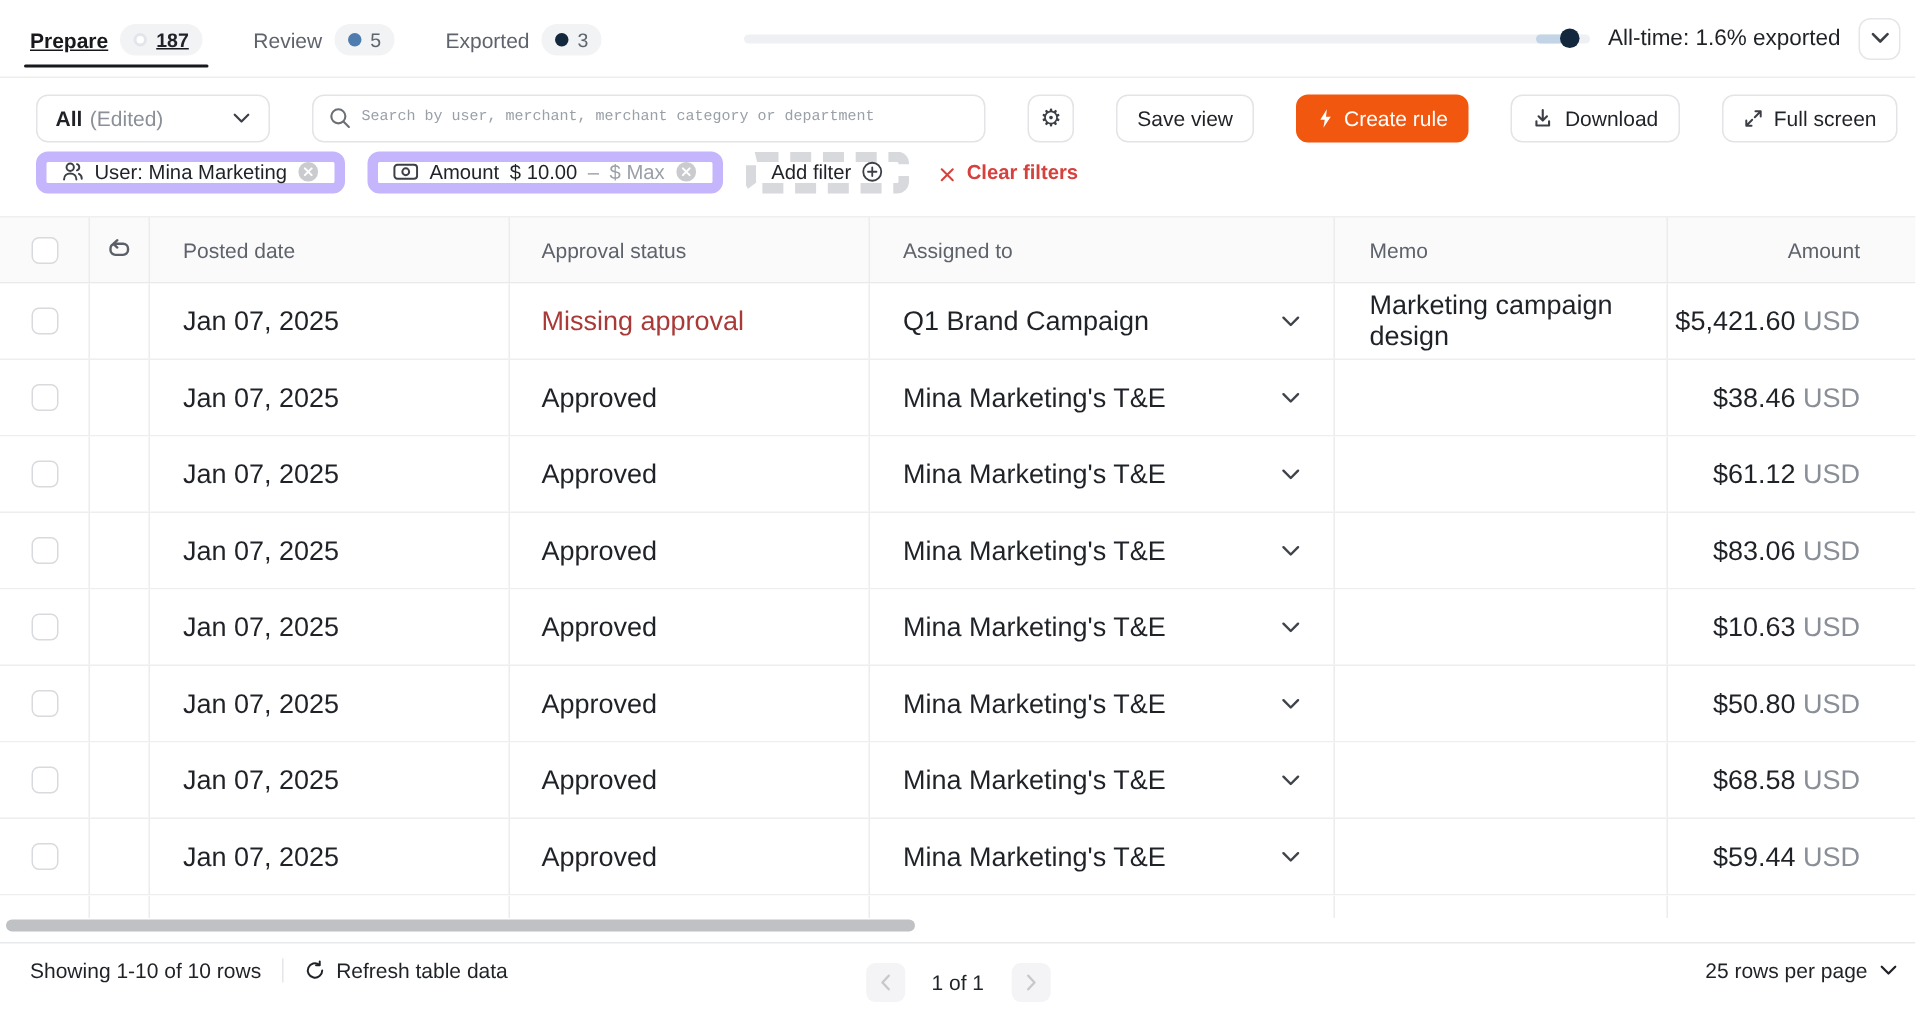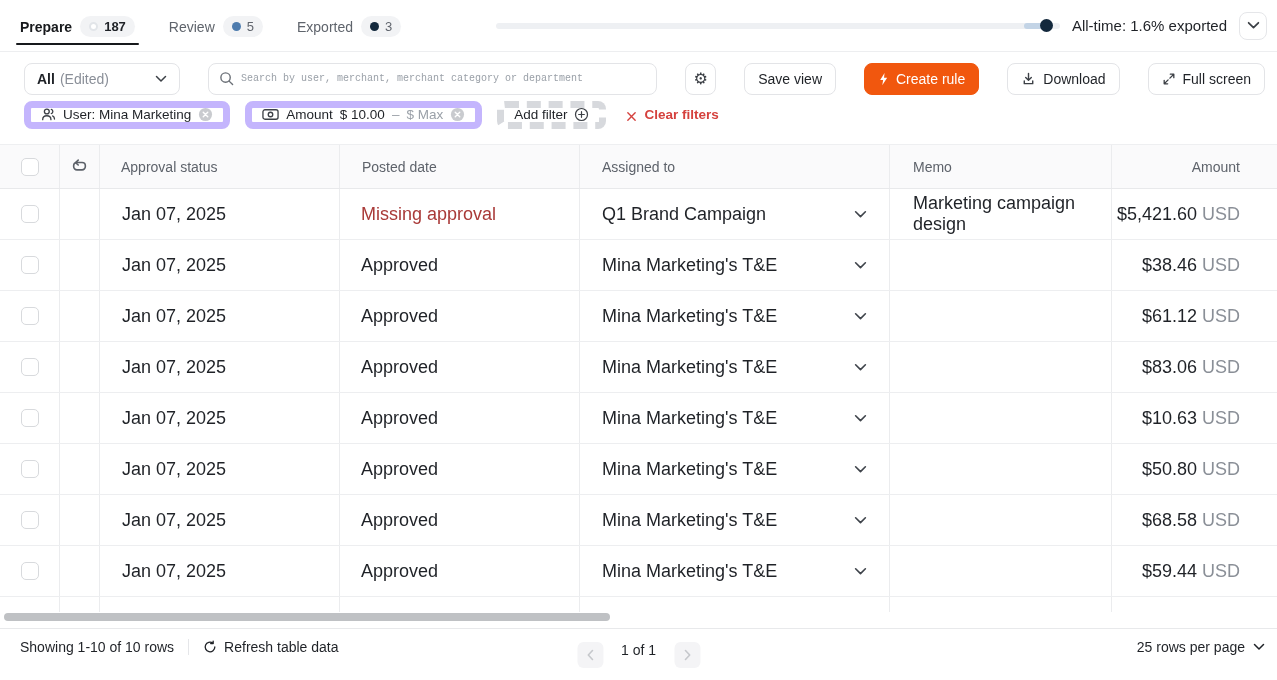--- a/index.html
+++ b/index.html
@@ -6,21 +6,21 @@
   html,body { width:1277px; height:680px; background:#fff; overflow:hidden;
     font-family:"Liberation Sans","DejaVu Sans",sans-serif; color:#1F2227; }
   .app { width:1277px; height:680px; display:flex; flex-direction:column; background:#fff; }
 
   
   .tabs-bar { height:52px; display:flex; align-items:stretch; padding:0 10px 0 20px;
     border-bottom:1px solid #EDEEF0; }
   .tabs { display:flex; gap:34px; }
   .tab { display:flex; align-items:center; gap:8px; cursor:pointer; position:relative;
     font-size:14px; color:#5F646C; padding-top:2px;}
-  .tab.active { color:#17191C; font-weight:700; }
+  .tab.active { color:#17191C; font-weight:700;text-decoration:underline; }
   .tab.active::after { content:""; position:absolute; left:-4px; right:-4px; bottom:6px;
     height:2.5px; background:#17191C; border-radius:2px; }
   .pill { display:inline-flex; align-items:center; gap:6px; background:#F2F3F5; border-radius:999px;
     padding:3px 9px; font-size:13px; color:#60656D; font-weight:400; }
   .tab.active .pill { color:#1F2227; font-weight:600; }
   .dot { width:9px; height:9px; border-radius:50%; display:inline-block; }
   .ring { width:9px; height:9px; border-radius:50%; border:2px solid #E2E5E9; background:#fff; display:inline-block; }
 
   .progress-area { margin-left:auto; display:flex; align-items:center; gap:12px; }
   .progress-track { position:relative; width:564px; height:6px; border-radius:3px; background:#EEF0F3; }
@@ -81,21 +81,21 @@
   .hscroll { height:9px; position:relative; background:#fff; }
   .hscroll .thumb { position:absolute; left:4px; top:0.5px; width:606px; height:8px; border-radius:4px; background:#BFC1C4; cursor:pointer; }
 
   
   .footer-gap { height:7px; }
   .footer { height:52px; border-top:1px solid #E8E9EB; display:flex; align-items:center;
     padding:0 12px 16px 20px; position:relative; font-size:14px; }
   .footer-left { display:flex; align-items:center; gap:14px; }
   .vdiv { width:1px; height:16px; background:#E5E6E9; }
   .refresh { display:flex; align-items:center; gap:7px; cursor:pointer; }
-  .pager { position:absolute; left:50%; top:50%; transform:translate(-50%,-50%); display:flex; gap:18px; }
+  .pager { position:absolute; left:50%; top:50%; transform:translate(-50%,-50%); display:flex; align-items:center; gap:18px; }
   .page-btn { width:26px; height:26px; border-radius:6px; background:#F4F4F6; border:none;
     display:flex; align-items:center; justify-content:center; cursor:pointer; }
   .rows-per-page { margin-left:auto; display:flex; align-items:center; gap:8px; cursor:pointer; }
   svg { display:block; }
 </style>
 </head>
 <body>
 
 <div class="app">
 
@@ -224,25 +224,25 @@
     <div class="thead">
       <div class="cell col-check">
         <span class="checkbox"></span>
       </div>
       <div class="cell col-sync">
         <svg width="17" height="17" viewBox="0 0 16 16">
             <path d="M4.6 4.2 H10.4 A3.1 3.1 0 0 1 13.5 7.3 V8.1 A3.1 3.1 0 0 1 10.4 11.2 H5.6 A3.1 3.1 0 0 1 2.5 8.1 V7.3 A3.1 3.1 0 0 1 4.9 4.3" fill="none" stroke="#5B6068" stroke-width="1.5" stroke-linecap="round"></path>
             <path d="M6.8 2 L4.3 4.3 L6.8 6.6" fill="none" stroke="#5B6068" stroke-width="1.5" stroke-linecap="round" stroke-linejoin="round"></path>
           </svg>
       </div>
+      <div class="cell col-date">
+        <span>Posted date</span>
+      </div>
       <div class="cell col-status">
         <span>Approval status</span>
-      </div>
-      <div class="cell col-date">
-        <span>Posted date</span>
       </div>
       <div class="cell col-assigned">
         <span>Assigned to</span>
       </div>
       <div class="cell col-memo">
         <span>Memo</span>
       </div>
       <div class="cell col-amount">
         <span>Amount</span>
       </div>

